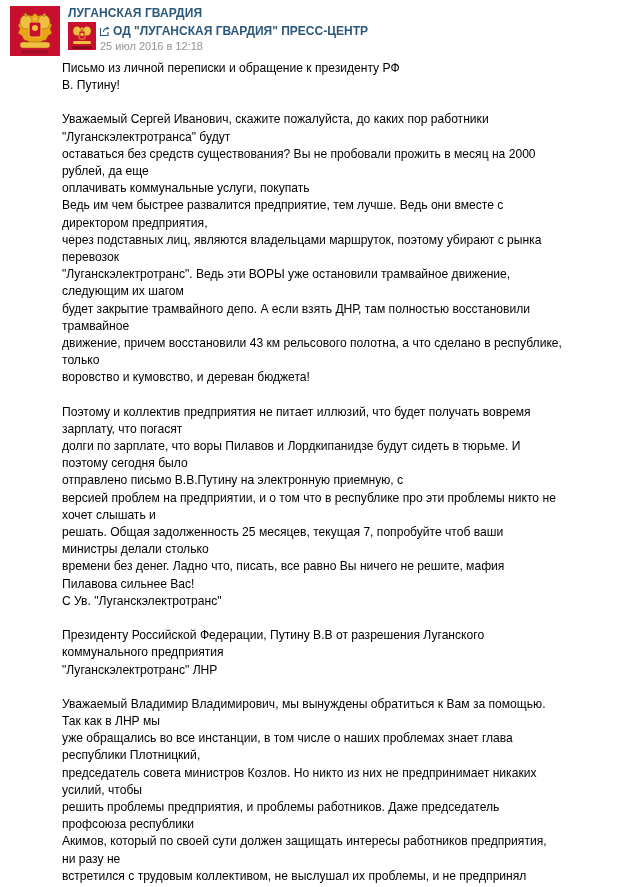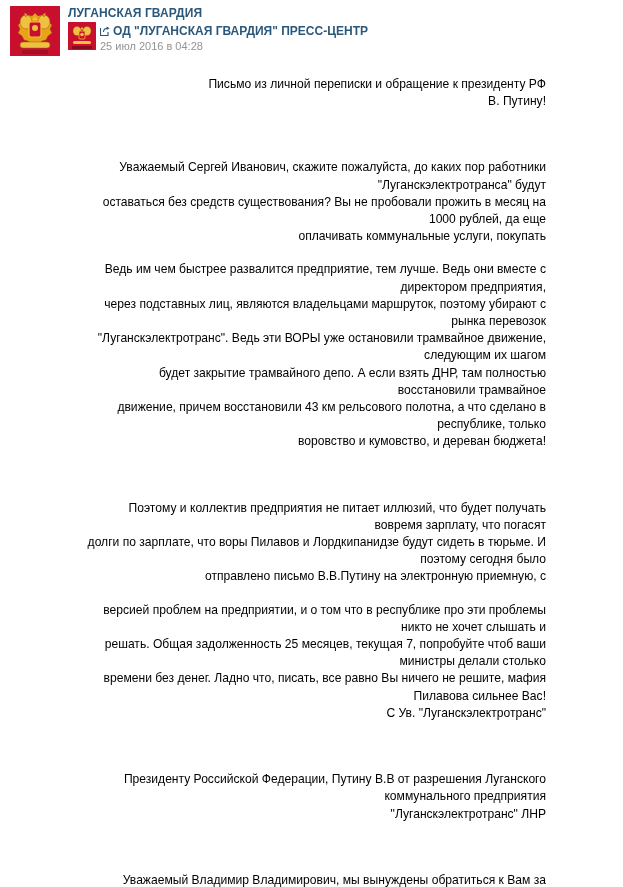--- a/index.html
+++ b/index.html
@@ -102,24 +102,23 @@
     left: 62px;
     top: 60px;
     width: 500px;
     font-size: 12.1px;
     line-height: 17.2px;
     color: #000000;
     text-align: left;
   }
 
   .para {
-    margin: 16px;
+    margin: 0;
     white-space: pre-wrap;
     word-wrap: break-word;
-    text-align: right;
   }
   .para + .para { margin-top: 0; }
   .gap { height: 17px; }
 </style>
 </head>
 <body>
 
 <div class="post">
 
   <div class="post-header">
@@ -162,29 +161,29 @@
     </a>
 
     <div class="group-line">
       <svg class="share-icon" viewBox="0 0 10 10">
         <path d="M0.5 2 L0.5 9.5 L8 9.5 L8 6" fill="none" stroke="#2b587a" stroke-width="1.1"></path>
         <path d="M3.5 6 C3.5 3.2 5.5 2.2 7.8 2.2" fill="none" stroke="#2b587a" stroke-width="1.1"></path>
         <path d="M6.6 0.4 L9.6 2.2 L6.6 4 Z" fill="#2b587a"></path>
       </svg><span>ОД "ЛУГАНСКАЯ ГВАРДИЯ" ПРЕСС-ЦЕНТР</span>
     </div>
 
-    <div class="post-date">25 июл 2016 в 04:28</div>
+    <div class="post-date">25 июл 2016 в 12:18</div>
   </div>
 
   <div class="post-body">
     <div class="para">Письмо из личной переписки и обращение к президенту РФ
 В. Путину!</div>
     <div class="gap"></div>
     <div class="para">Уважаемый Сергей Иванович, скажите пожалуйста, до каких пор работники "Луганскэлектротранса" будут
-оставаться без средств существования? Вы не пробовали прожить в месяц на 1000 рублей, да еще
+оставаться без средств существования? Вы не пробовали прожить в месяц на 2000 рублей, да еще
 оплачивать коммунальные услуги, покупать</div>
     <div class="para">Ведь им чем быстрее развалится предприятие, тем лучше. Ведь они вместе с директором предприятия,
 через подставных лиц, являются владельцами маршруток, поэтому убирают с рынка перевозок
 "Луганскэлектротранс". Ведь эти ВОРЫ уже остановили трамвайное движение, следующим их шагом
 будет закрытие трамвайного депо. А если взять ДНР, там полностью восстановили трамвайное
 движение, причем восстановили 43 км рельсового полотна, а что сделано в республике, только
 воровство и кумовство, и дереван бюджета!</div>
     <div class="gap"></div>
     <div class="para">Поэтому и коллектив предприятия не питает иллюзий, что будет получать вовремя зарплату, что погасят
 долги по зарплате, что воры Пилавов и Лордкипанидзе будут сидеть в тюрьме. И поэтому сегодня было

